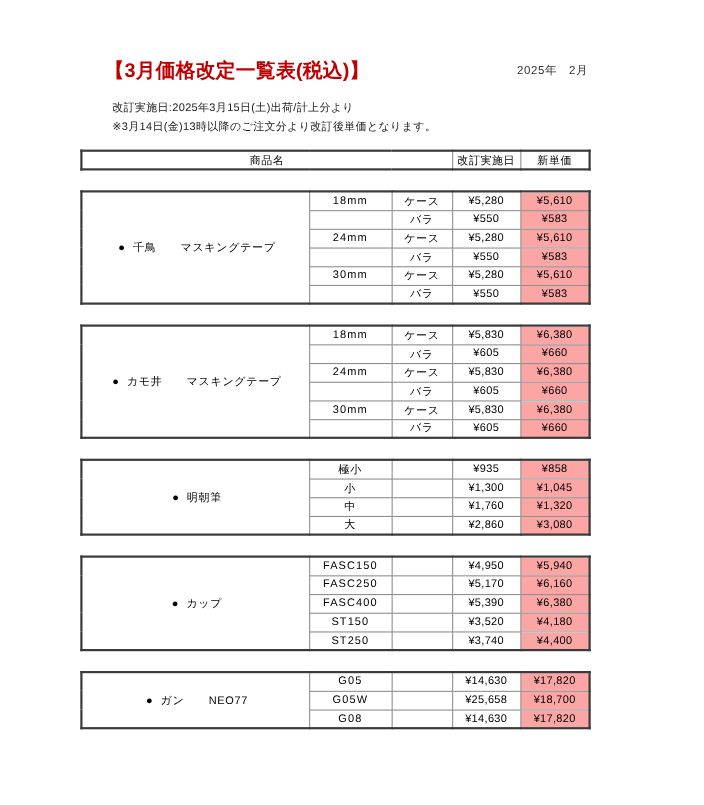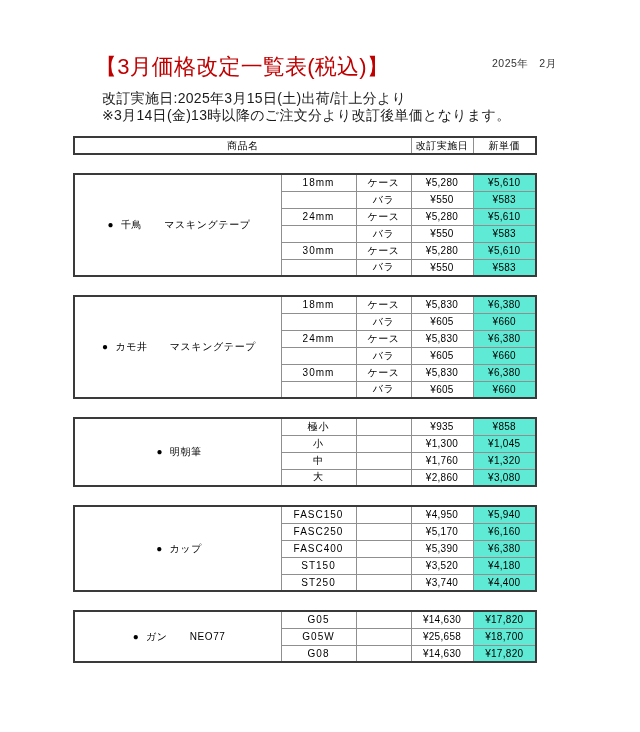--- a/index.html
+++ b/index.html
@@ -29,44 +29,44 @@
     position: absolute;
     left: 0;
     top: 52px;
     width: 640px;
     height: 30px;
   }
   .doc-title {
     position: absolute;
     left: 95px;
     top: 0;
-    font-size: 22px;
-    font-weight: normal;
+    font-size: 18px;
+    font-weight: bold;
     color: #c00000;
     letter-spacing: 0.2px;
     white-space: nowrap;
   }
   .doc-date {
     position: absolute;
-    left: 492px;
+    left: 470px;
     top: 5px;
     font-size: 10.5px;
     color: #333333;
     white-space: nowrap;
     letter-spacing: 0.5px;
   }
 
   .notes {
     position: absolute;
     left: 102px;
     top: 90px;
     width: 430px;
   }
   .note-line {
-    font-size: 14px;
+    font-size: 10px;
     line-height: 17px;
     color: #1a1a1a;
     white-space: nowrap;
     letter-spacing: 0.3px;
   }
 
   
   .tables {
     position: absolute;
     left: 73px;
@@ -138,21 +138,21 @@
   }
   td.name-cell .model {
     display: inline-block;
     margin-left: 22px;
   }
 
   td.size-cell { letter-spacing: 1px; }
   td.unit-cell { letter-spacing: 0.5px; }
   td.old-cell  { letter-spacing: 0.3px; }
   td.new-cell  {
-    background: #5eead4;
+    background: #fca5a5;
     letter-spacing: 0.3px;
   }
 </style>
 </head>
 <body>
 
 <div class="page">
 
   <div class="doc-header">
     <div class="doc-title">【3月価格改定一覧表(税込)】</div>

